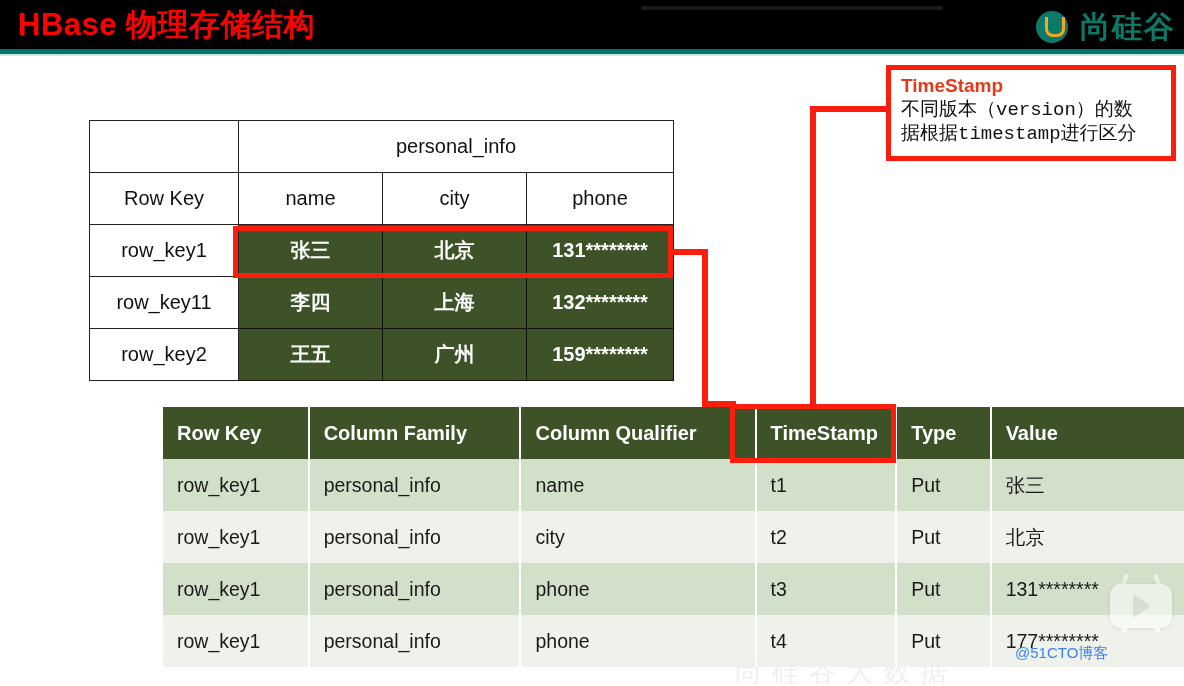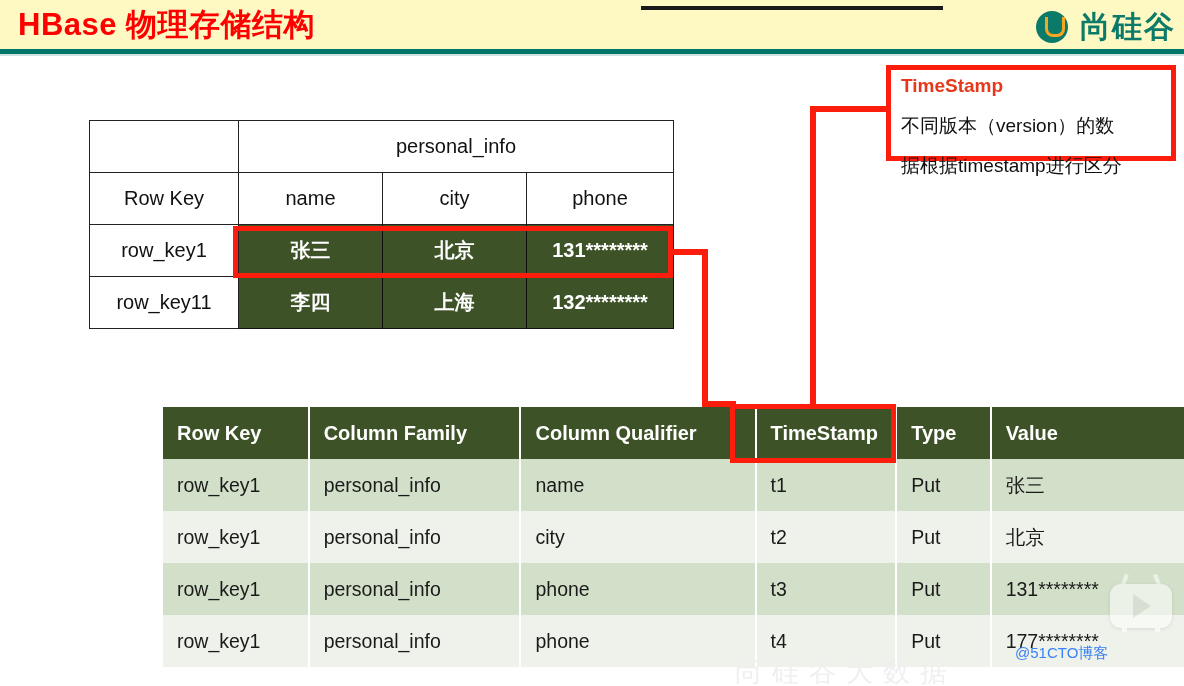--- a/index.html
+++ b/index.html
@@ -7,21 +7,21 @@
     width:1184px;height:686px;
     background:#ffffff;
     font-family:"Liberation Sans","DejaVu Sans",sans-serif;
     position:relative;overflow:hidden;
     -webkit-font-smoothing:antialiased;
   }
 
   
   #slide-header{
     position:absolute;left:0;top:0;width:1184px;height:54px;
-    background:#fef9c3;
+    background:#000000;
   }
   #title{
     position:absolute;left:18px;top:4px;
     font-size:31px;font-weight:bold;color:#ff0000;
     letter-spacing:.5px;white-space:nowrap;
   }
   #top-black-rule{
     position:absolute;left:641px;top:6px;width:302px;height:4px;
     background:#1a1a1a;
   }
@@ -125,21 +125,21 @@
   
   #ts-callout{
     position:absolute;left:886px;top:65px;width:290px;height:96px;
     border:5px solid #fd1d0c;background:#ffffff;box-sizing:border-box;
     padding:4px 8px 0 10px;
   }
   #ts-callout-title{
     font-size:19px;font-weight:bold;color:#e8381a;line-height:1.25;
   }
   #ts-callout-body{
-    font-size:19px;color:#111;line-height:1.3;margin-top:16px;
+    font-size:19px;color:#111;line-height:1.3;margin-top:0;font-family:Liberation Mono, monospace;
   }
 
   
   #play-watermark{
     position:absolute;left:1104px;top:572px;width:74px;height:60px;
     opacity:.55;
   }
   #play-watermark .tv{
     position:absolute;left:6px;top:12px;width:62px;height:44px;
     background:#ffffff;border-radius:11px;
@@ -201,20 +201,26 @@
     <td class="w-col green">张三</td>
     <td class="w-col green">北京</td>
     <td class="w-col3 green">131********</td>
   </tr>
   <tr>
     <td class="w-rowkey">row_key11</td>
     <td class="w-col green">李四</td>
     <td class="w-col green">上海</td>
     <td class="w-col3 green">132********</td>
   </tr>
+  <tr>
+    <td class="w-rowkey">row_key2</td>
+    <td class="w-col green">王五</td>
+    <td class="w-col green">广州</td>
+    <td class="w-col3 green">159********</td>
+  </tr>
 </tbody>
   </table>
 
 <table class="tbl" id="lower-table">
   <tbody>
       <tr>
     <th class="c-rk">Row Key</th>
     <th class="c-cf">Column Family</th>
     <th class="c-cq">Column Qualifier</th>
     <th class="c-ts">TimeStamp</th>

